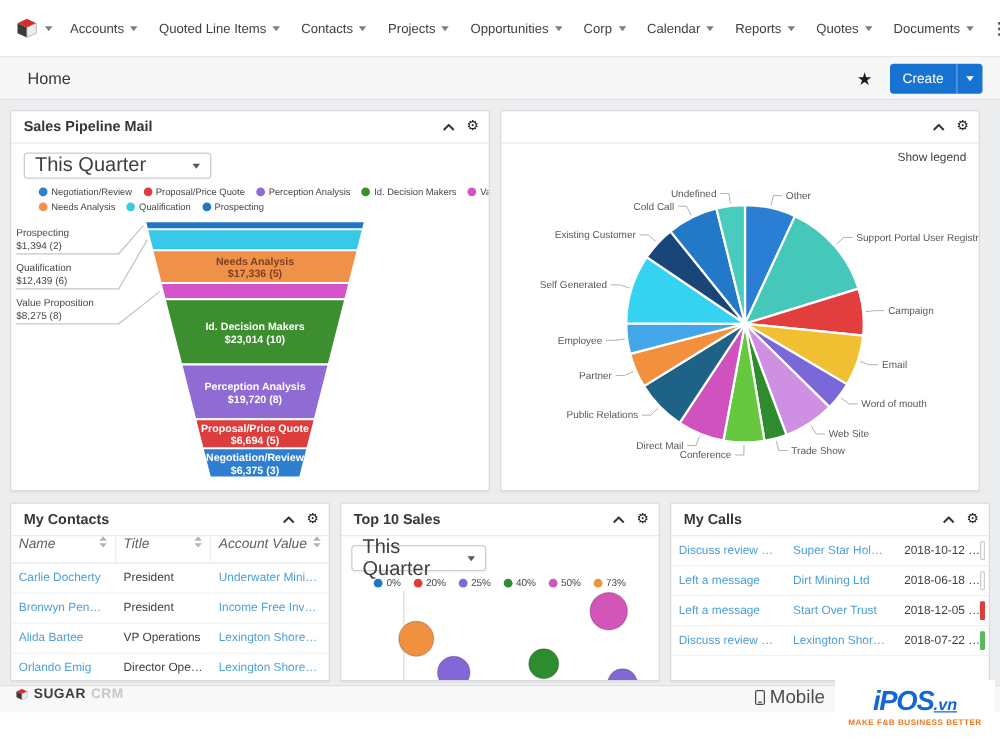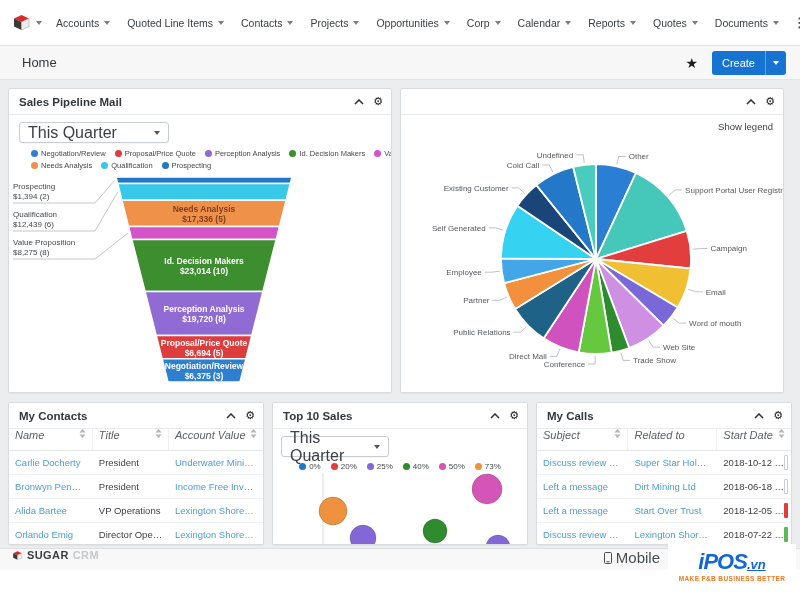--- a/index.html
+++ b/index.html
@@ -471,43 +471,20 @@
       <span class="panel-title">My Calls</span>
       <span class="panel-icons">
         <span class="chev">
             <svg width="10" height="6" viewBox="0 0 10 6">
               <polyline points="1,5 5,1 9,5" fill="none" stroke="#33373b" stroke-width="1.6"></polyline>
             </svg>
           </span>
         <span class="gear">⚙</span>
       </span>
     </div>
-    <div class="tbl-head" id="calls-head">
-        <span class="th k1">
-          <span>Subject</span>
-          <span class="sort">
-            <svg width="7" height="9" viewBox="0 0 7 9">
-              <path d="M3.5 0 L6.5 3.5 L0.5 3.5 Z" fill="#b0b4b8"></path>
-              <path d="M3.5 9 L6.5 5.5 L0.5 5.5 Z" fill="#b0b4b8"></path>
-            </svg>
-          </span>
-        </span>
-        <span class="th k2">
-          <span>Related to</span>
-        </span>
-        <span class="th k3">
-          <span>Start Date</span>
-          <span class="sort">
-            <svg width="7" height="9" viewBox="0 0 7 9">
-              <path d="M3.5 0 L6.5 3.5 L0.5 3.5 Z" fill="#b0b4b8"></path>
-              <path d="M3.5 9 L6.5 5.5 L0.5 5.5 Z" fill="#b0b4b8"></path>
-            </svg>
-          </span>
-        </span>
-      </div>
     <div id="calls-body">
         <div class="trow">
           <span class="td link k1">Discuss review process</span>
           <span class="td link k2">Super Star Holdings I...</span>
           <span class="td plain k3">2018-10-12 11:45</span>
           <span class="status-bar" style="background:#ffffff;border:1px solid #c9cdd1;"></span>
         </div>
         <div class="trow">
           <span class="td link k1">Left a message</span>
           <span class="td link k2">Dirt Mining Ltd</span>

